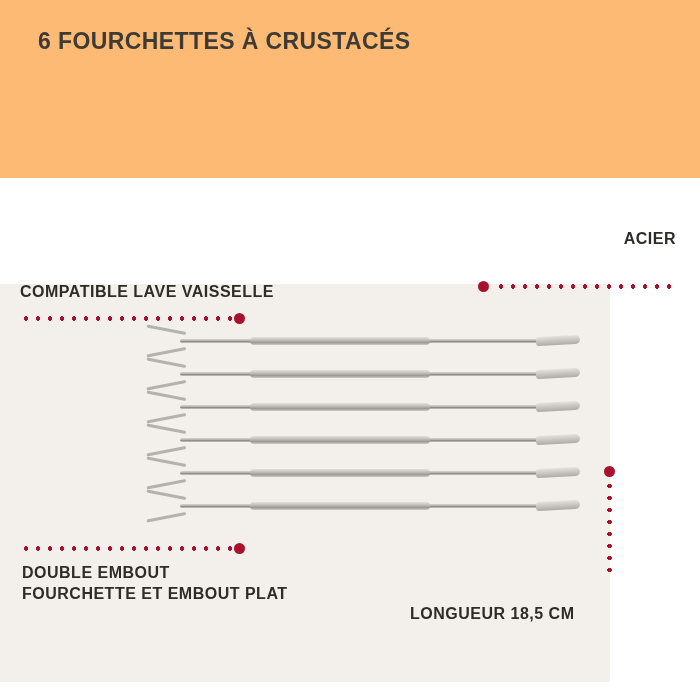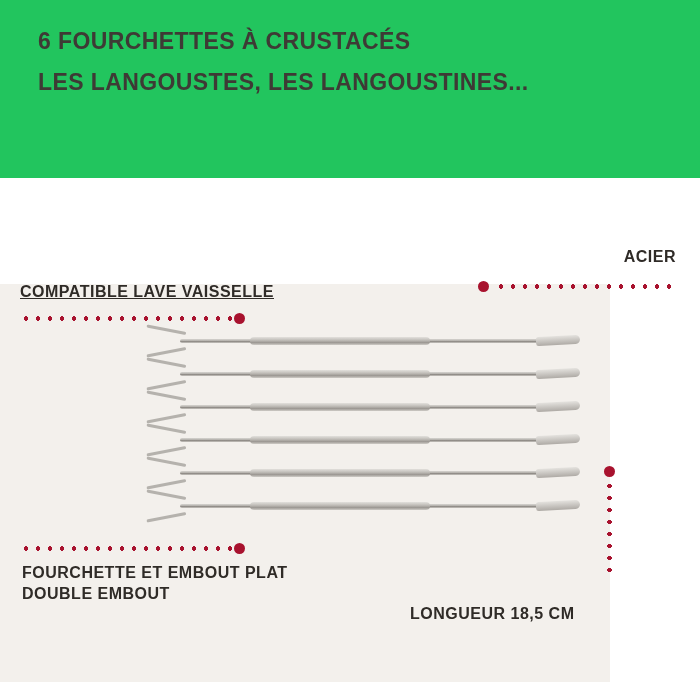--- a/index.html
+++ b/index.html
@@ -22,21 +22,21 @@
     overflow: hidden;
   }
 
   
   .header-band {
     position: absolute;
     left: 0;
     top: 0;
     width: 700px;
     height: 178px;
-    background: #22c55e;
+    background: #fdba74;
   }
   .header-notch {
     position: absolute;
     left: 40px;
     top: 178px;
     width: 0;
     height: 0;
     border-left: 20px solid transparent;
     border-right: 20px solid transparent;
     border-top: 26px solid #efebe5;
@@ -190,36 +190,35 @@
   }
   .dot-big {
     position: absolute;
     width: 11px;
     height: 11px;
     border-radius: 50%;
     background: #a8122e;
   }
 
   
-  #callout-acier { right: 24px; top: 246px; text-align: right; }
-  #callout-lave { left: 20px; top: 281px; text-decoration: underline; }
+  #callout-acier { right: 24px; top: 228px; text-align: right; }
+  #callout-lave { left: 20px; top: 281px; }
   #callout-double { left: 22px; top: 562px; }
   #callout-long { left: 410px; top: 557px; margin-top: 46px; }
 
   .co-sub { display: block; }
 </style>
 </head>
 <body>
 
 <div id="page">
 
   <div class="header-band">
     <div class="header-inner">
       <div class="title-line1">6 fourchettes à crustacés</div>
-      <div class="title-line3">Les langoustes, les langoustines...</div>
     </div>
   </div>
   <div class="header-notch"></div>
 
   <div class="photo-area">
     <div class="photo-bg-block"></div>
 
     <div class="forks">
       <div class="fork" style="top:0px;">
         <div class="tine-a"></div>
@@ -274,22 +273,22 @@
 
   <div class="callout-label" id="callout-lave">
     <span class="co-sub">Compatible lave vaisselle</span>
   </div>
   <div class="dotline" style="left:20px; top:316px; width:215px;"></div>
   <div class="dot-big" style="left:234px; top:313px;"></div>
 
   <div class="dotline" style="left:20px; top:546px; width:215px;"></div>
   <div class="dot-big" style="left:234px; top:543px;"></div>
   <div class="callout-label" id="callout-double">
+    <span class="co-sub">Double embout</span>
     <span class="co-sub">Fourchette et embout plat</span>
-    <span class="co-sub">Double embout</span>
   </div>
 
   <div class="dot-big" style="left:604px; top:466px;"></div>
   <div class="dotline-v" style="left:607px; top:480px; height:95px;"></div>
   <div class="callout-label" id="callout-long">
     <span class="co-sub">Longueur 18,5 cm</span>
   </div>
 
 </div>
 

